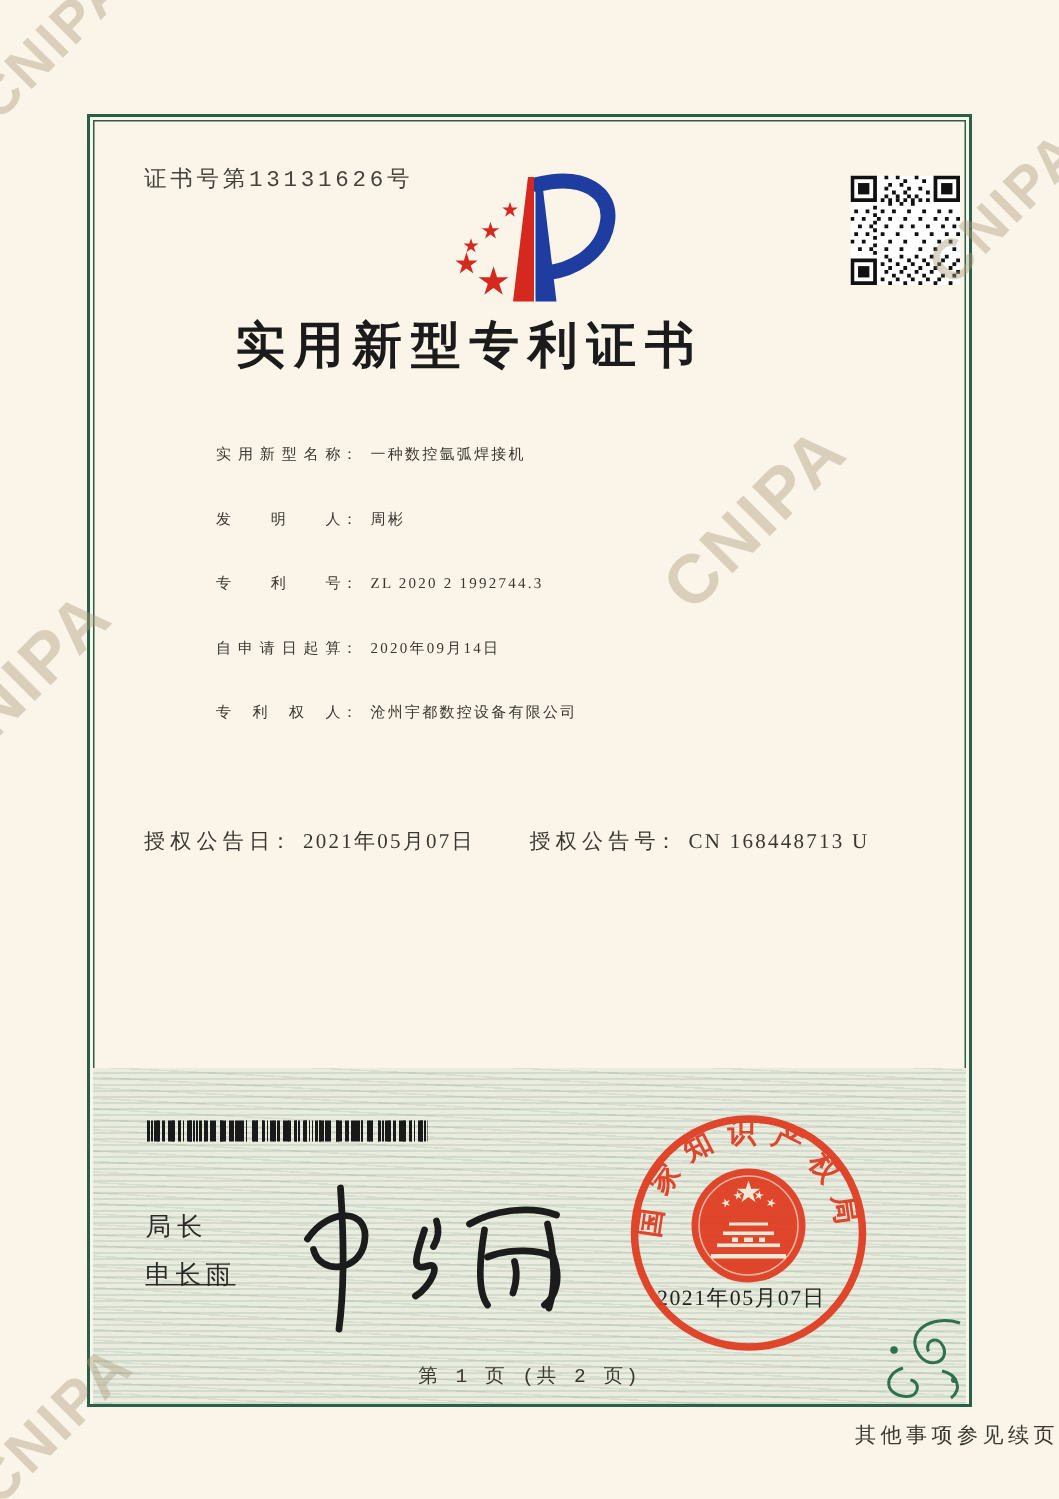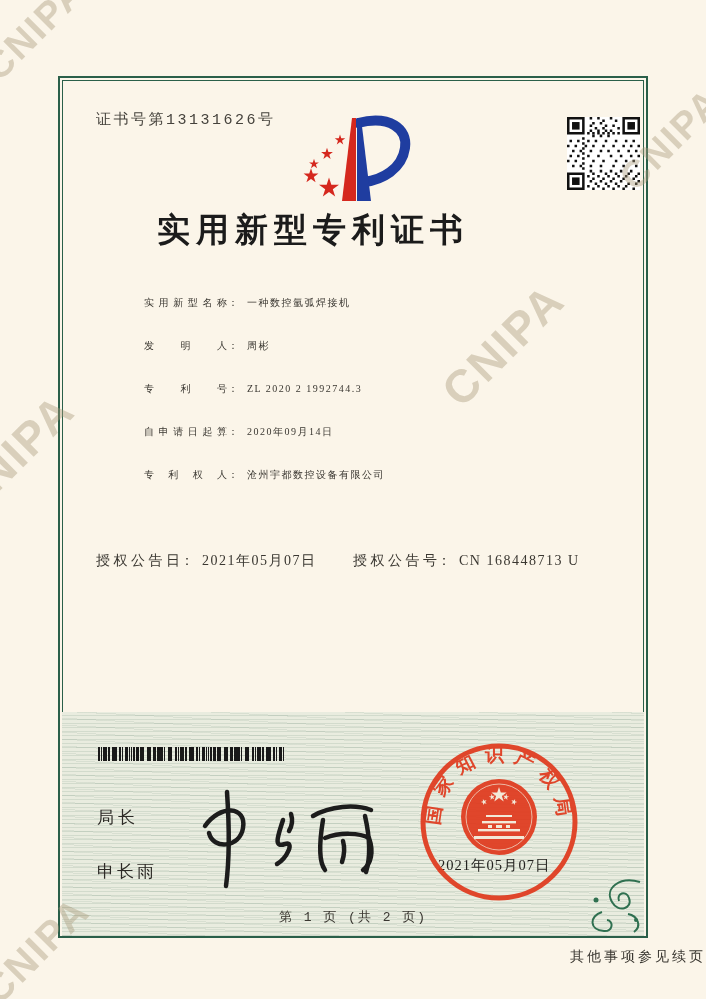--- a/index.html
+++ b/index.html
@@ -39,22 +39,22 @@
   .gpair2{position:absolute;left:257px;top:0;}
   .paras{position:absolute;left:94px;top:581px;width:520px;z-index:2;}
   .paras p{margin:0;font-size:14px;line-height:21.8px;letter-spacing:1.2px;
            text-indent:2em;color:#3c3933;}
   .barcode{position:absolute;left:98px;top:747px;width:187px;height:14px;z-index:2;
            background-image:
              repeating-linear-gradient(90deg,#191919 0 2px,transparent 2px 3px,#191919 3px 4px,transparent 4px 7px),
              repeating-linear-gradient(90deg,#191919 0 1px,transparent 1px 5px,#191919 5px 8px,transparent 8px 11px);}
   .director-label{position:absolute;left:97px;top:806px;font-size:17px;letter-spacing:4px;
                   color:#2c2a26;z-index:2;}
-  .director-name{position:absolute;left:97px;top:860px;font-size:17px;letter-spacing:3px;
-                 color:#2c2a26;z-index:2;}
+  .director-name{position:absolute;left:97px;top:838px;font-size:17px;letter-spacing:3px;
+                 color:#2c2a26;z-index:2;text-decoration:underline;}
   .signature{position:absolute;left:175px;top:786px;z-index:2;}
   .seal-date{position:absolute;left:438px;top:856px;width:185px;font-size:14.5px;
              letter-spacing:1px;color:#23221f;z-index:2;}
   .seal{position:absolute;left:414px;top:737px;z-index:3;opacity:0.93;}
   .corner-orn{position:absolute;left:584px;top:876px;z-index:2;}
   .page-info{position:absolute;left:0;top:908px;width:706px;text-align:center;font-size:13px;
              letter-spacing:2px;color:#3a3731;z-index:2;font-family:Liberation Mono, monospace;}
   .continuation{position:absolute;left:0;top:948px;width:706px;text-align:right;font-size:14px;
                 letter-spacing:3px;color:#3a3731;z-index:2;}
 </style>

